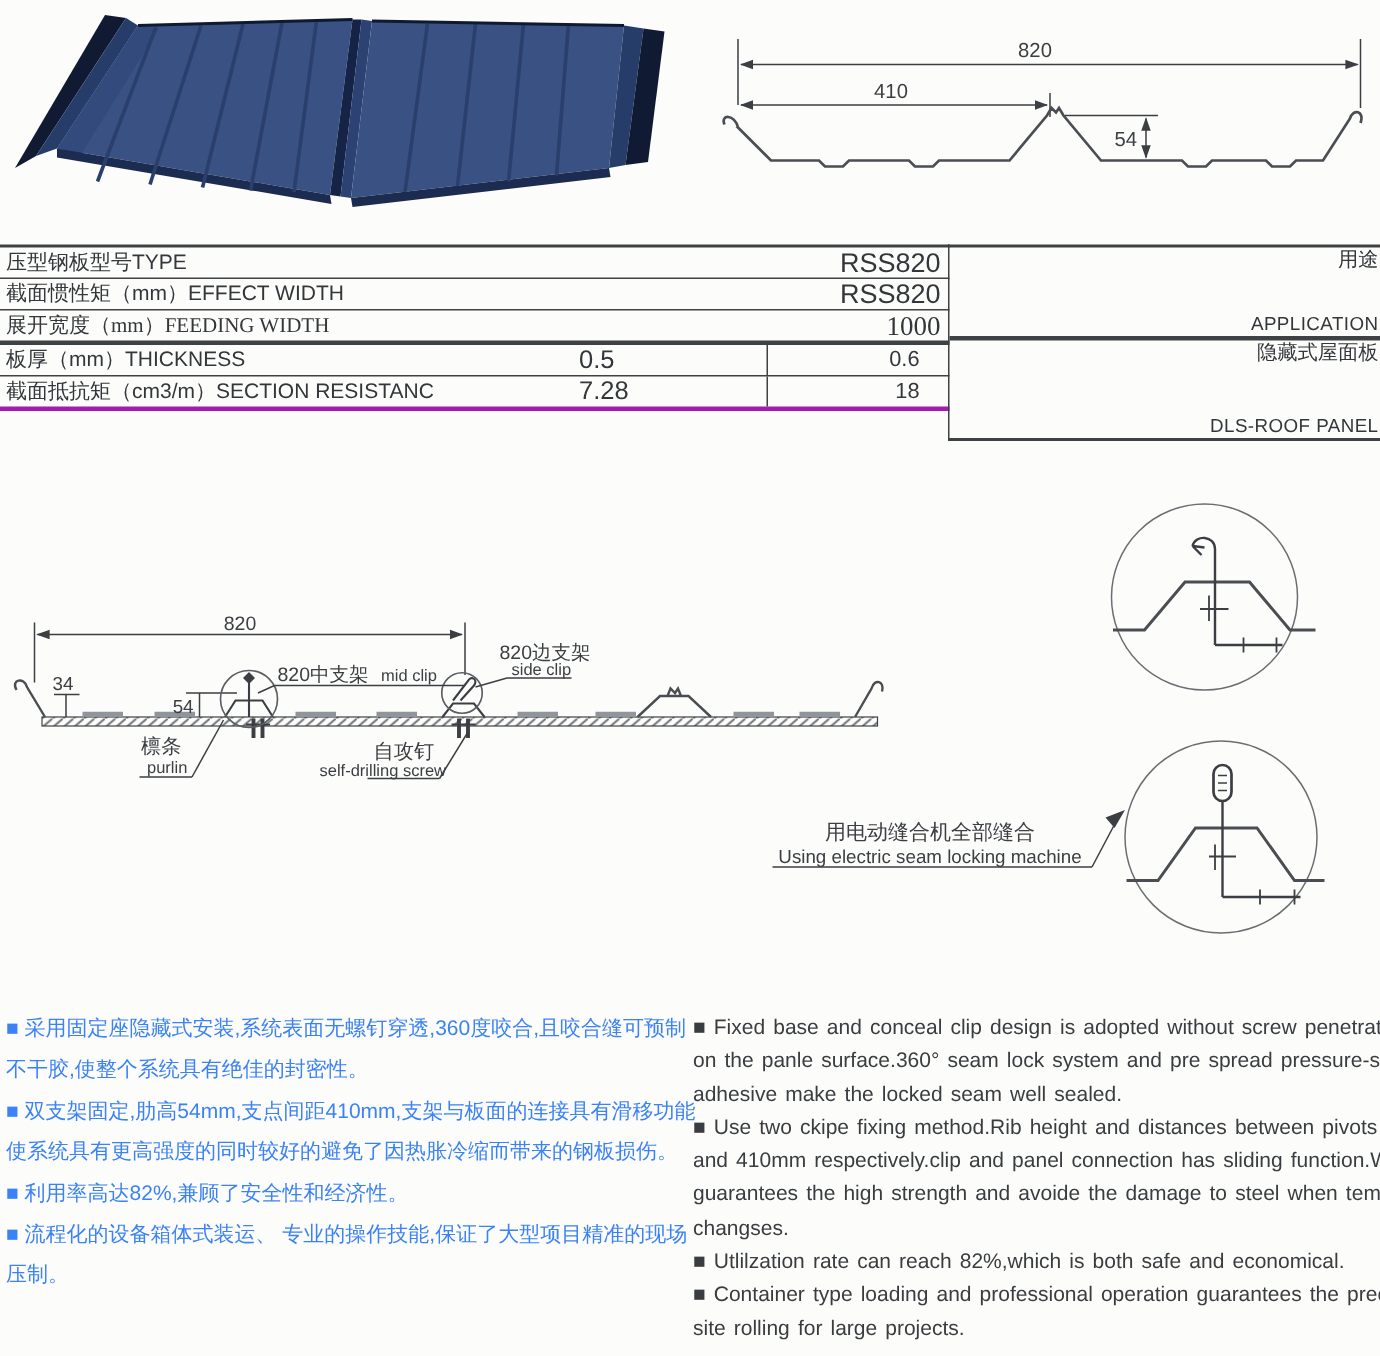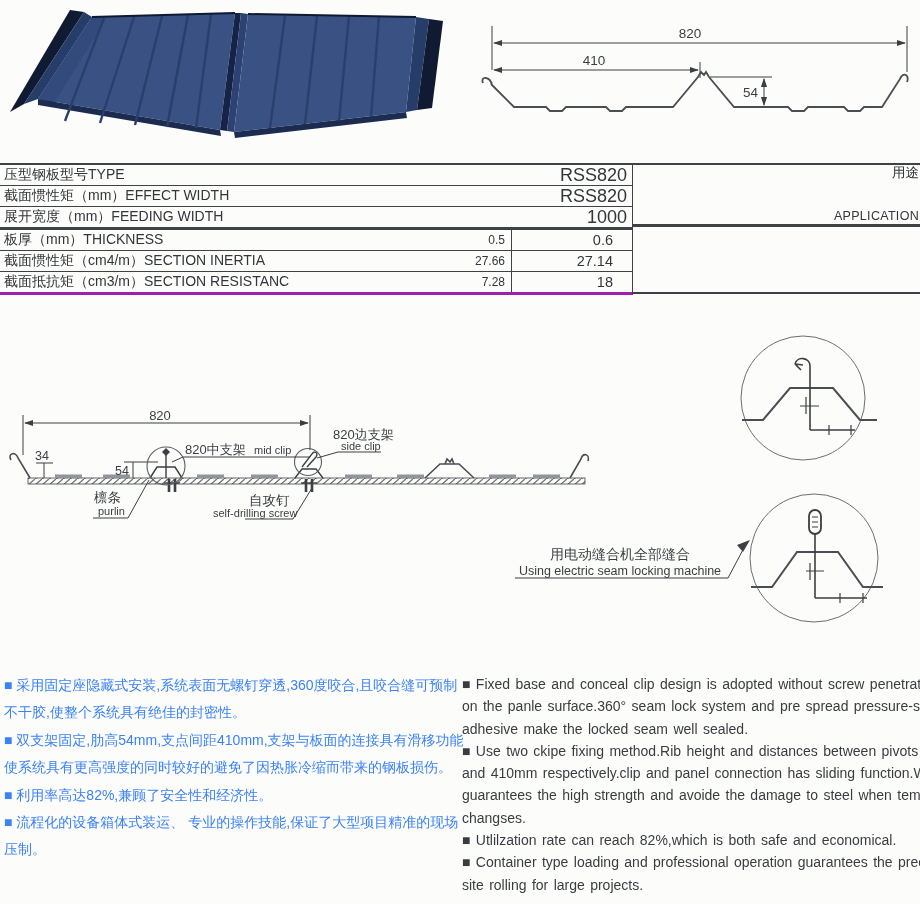--- a/index.html
+++ b/index.html
@@ -4,25 +4,25 @@
 <style>
   html,body{margin:0;padding:0;}
   body{width:920px;height:904px;background:#fcfcfb;position:relative;overflow:hidden;
        font-family:"Liberation Sans","DejaVu Sans",sans-serif;color:#33363a;}
   .abs{position:absolute;}
   svg text{font-family:"Liberation Sans","DejaVu Sans",sans-serif;fill:#3b3e42;}
 
   
   .spec-table{left:0;top:163px;width:633px;border-top:2px solid #3f4245;border-bottom:3px solid #a21caf;}
   .t-row{display:flex;height:20px;border-bottom:1px solid #3f4245;align-items:center;}
-  .t-row.thick{border-bottom:3px solid #3f4245;}
+  .t-row.thick{border-bottom:3px solid #3f4245;font-family:Liberation Serif, serif;}
   .t-row.last{border-bottom:none;}
   .t-label{flex:1;padding-left:4px;font-size:14px;white-space:nowrap;}
   .t-merged{width:232px;text-align:right;padding-right:6px;font-size:18px;}
-  .t-v1{width:119px;text-align:right;padding-right:6px;font-size:12px;}
+  .t-v1{width:119px;text-align:left;padding-right:6px;font-size:17px;}
   .t-v2{width:101px;text-align:right;padding-right:20px;font-size:14.5px;border-left:1px solid #3f4245;height:20px;line-height:20px;}
   .app-col{left:632px;top:163px;width:288px;height:131px;border-left:1px solid #3f4245;
            border-top:2px solid #3f4245;border-bottom:2px solid #3f4245;box-sizing:border-box;}
   .app-cell{display:flex;flex-direction:column;justify-content:space-between;align-items:flex-end;padding-right:1px;}
   .app-top{height:62px;border-bottom:3px solid #3f4245;box-sizing:border-box;}
   .app-bottom{height:65px;box-sizing:border-box;}
   .app-zh{font-size:13.5px;line-height:15px;}
   .app-en{font-size:12.5px;line-height:15px;letter-spacing:.3px;}
 
   
@@ -96,36 +96,35 @@
   </div>
   <div class="t-row thick">
     <div class="t-label">展开宽度（mm）FEEDING WIDTH</div>
     <div class="t-merged">1000</div>
   </div>
   <div class="t-row">
     <div class="t-label">板厚（mm）THICKNESS</div>
     <div class="t-v1">0.5</div>
     <div class="t-v2">0.6</div>
   </div>
-  <div class="t-row">
-    <div class="t-label">截面惯性矩（cm4/m）SECTION INERTIA</div>
-    <div class="t-v1">27.66</div>
-    <div class="t-v2">27.14</div>
-  </div>
   <div class="t-row last">
     <div class="t-label">截面抵抗矩（cm3/m）SECTION RESISTANC</div>
     <div class="t-v1">7.28</div>
     <div class="t-v2">18</div>
   </div>
 </div>
 
 <div class="abs app-col">
   <div class="app-cell app-top">
     <div class="app-zh">用途</div>
     <div class="app-en">APPLICATION</div>
+  </div>
+  <div class="app-cell app-bottom">
+    <div class="app-zh">隐藏式屋面板</div>
+    <div class="app-en">DLS-ROOF PANEL</div>
   </div>
 </div>
 
 <svg class="abs" style="left:0;top:395px;" width="612" height="138" viewBox="0 0 612 138">
   <defs>
     <marker id="ar2" viewBox="0 0 10 10" refX="9" refY="5" markerWidth="9" markerHeight="9" orient="auto-start-reverse">
       <path d="M0,1.5 L10,5 L0,8.5 z" fill="#3b3e42"></path>
     </marker>
     <pattern id="hatch" width="7" height="6" patternUnits="userSpaceOnUse">
       <path d="M0,6 L7,0" stroke="#6a6e72" stroke-width="1.3"></path>

